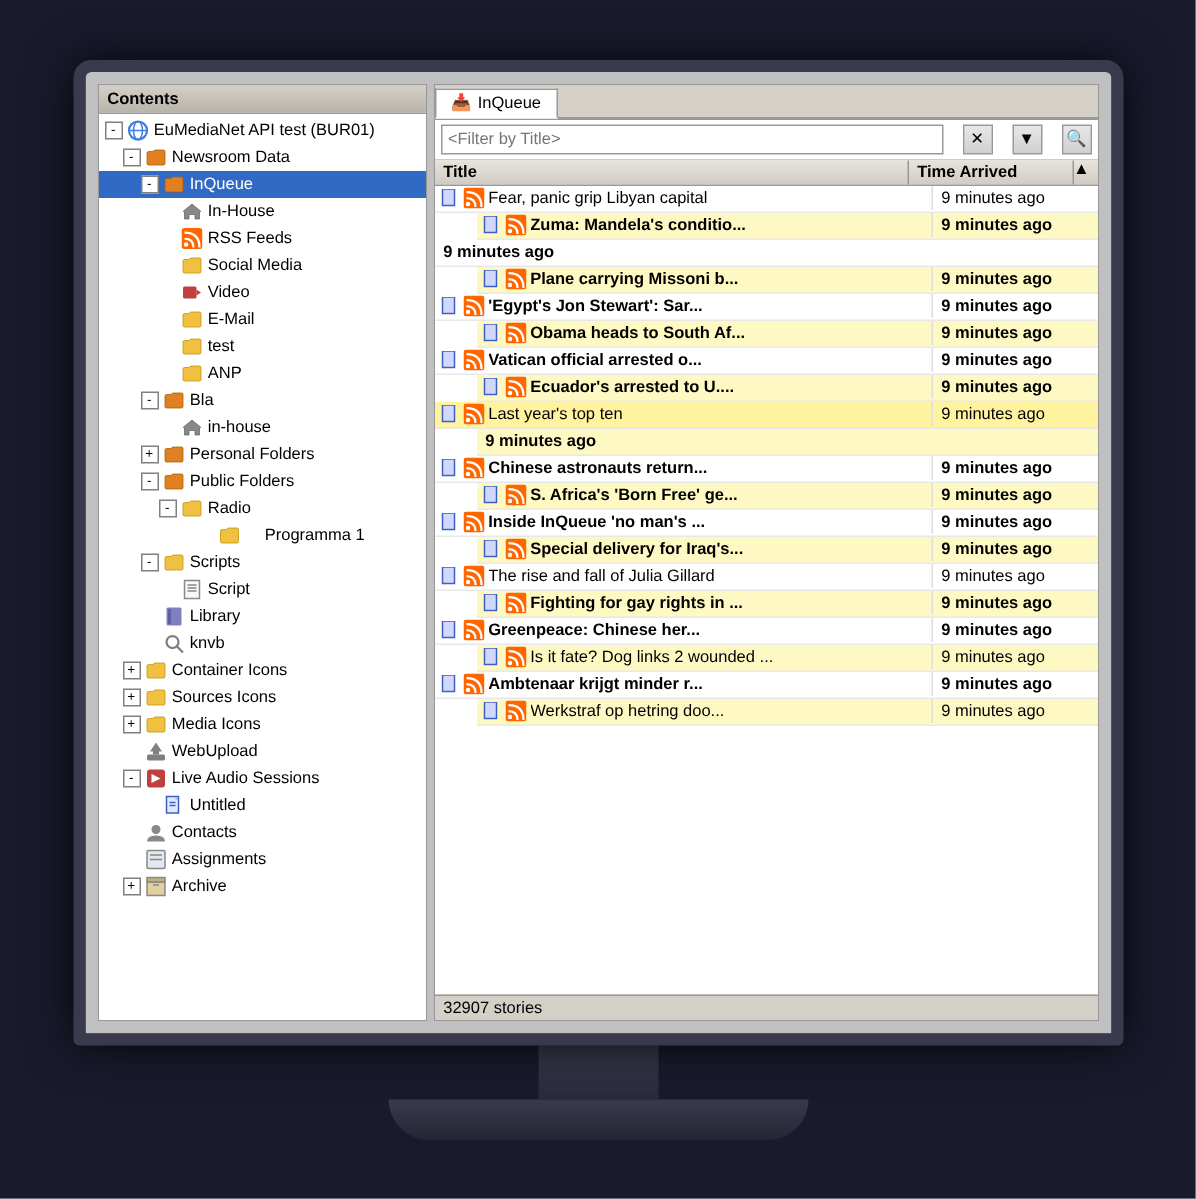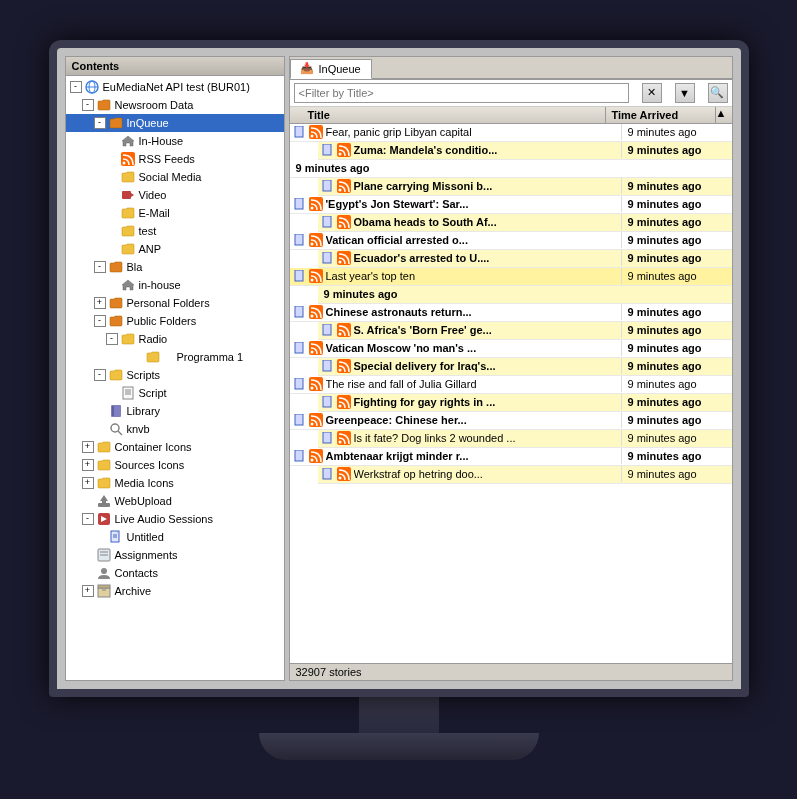--- a/index.html
+++ b/index.html
@@ -210,21 +210,21 @@
     .table-header {
       display: flex;
       background: linear-gradient(to bottom, #e8e4dc, #d0ccc4);
       border-bottom: 1px solid #999;
       font-size: 11px;
       font-weight: bold;
     }
 
     .col-title {
       flex: 1;
-      padding: 2px 18px;
+      padding: 2px 6px;
       border-right: 1px solid #999;
     }
 
     .col-time {
       width: 110px;
       padding: 2px 6px;
       border-right: 1px solid #999;
     }
 
     .col-scroll {
@@ -584,36 +584,36 @@
                   <line x1="4" y1="5" x2="8" y2="5" stroke="#4060c0" stroke-width="1"></line>
                   <line x1="4" y1="7" x2="8" y2="7" stroke="#4060c0" stroke-width="1"></line>
                 </svg>
               </span>
               <span class="item-label">Untitled</span>
             </div>
             <div class="tree-item indent-1">
               <span class="expand-spacer"></span>
               <span class="item-icon">
                 <svg width="14" height="14" viewBox="0 0 14 14">
+                  <circle cx="7" cy="5" r="3" fill="#888"></circle>
+                  <path d="M1 13 Q1 9 7 9 Q13 9 13 13" fill="#888"></path>
+                </svg>
+              </span>
+              <span class="item-label">Contacts</span>
+            </div>
+            <div class="tree-item indent-1">
+              <span class="expand-spacer"></span>
+              <span class="item-icon">
+                <svg width="14" height="14" viewBox="0 0 14 14">
                   <rect x="1" y="1" width="12" height="12" rx="1" fill="#e0e8f0" stroke="#888" stroke-width="1"></rect>
                   <line x1="3" y1="4" x2="11" y2="4" stroke="#888"></line>
                   <line x1="3" y1="7" x2="11" y2="7" stroke="#888"></line>
                 </svg>
               </span>
               <span class="item-label">Assignments</span>
-            </div>
-            <div class="tree-item indent-1">
-              <span class="expand-spacer"></span>
-              <span class="item-icon">
-                <svg width="14" height="14" viewBox="0 0 14 14">
-                  <circle cx="7" cy="5" r="3" fill="#888"></circle>
-                  <path d="M1 13 Q1 9 7 9 Q13 9 13 13" fill="#888"></path>
-                </svg>
-              </span>
-              <span class="item-label">Contacts</span>
             </div>
             <div class="tree-item indent-1">
               <span class="expand-icon">+</span>
               <span class="item-icon">
                 <svg width="14" height="14" viewBox="0 0 14 14">
                   <rect x="1" y="4" width="12" height="9" fill="#e0d0a0" stroke="#888" stroke-width="1"></rect>
                   <rect x="1" y="1" width="12" height="3" fill="#c0b080" stroke="#888" stroke-width="1"></rect>
                   <line x1="5" y1="6" x2="9" y2="6" stroke="#888"></line>
                 </svg>
               </span>
@@ -849,21 +849,21 @@
                   </svg>
                 </span>
                 <span class="rss-icon">
                   <svg width="14" height="14" viewBox="0 0 14 14">
                     <rect width="14" height="14" rx="2" fill="#ff6600"></rect>
                     <circle cx="3" cy="11" r="1.5" fill="white"></circle>
                     <path d="M2 7 Q8 7 8 13" fill="none" stroke="white" stroke-width="1.5"></path>
                     <path d="M2 3 Q12 3 12 13" fill="none" stroke="white" stroke-width="1.5"></path>
                   </svg>
                 </span>
-                <span class="news-title-text bold">Vatican Moscow 'no man's ...</span>
+                <span class="news-title-text bold">Inside InQueue 'no man's ...</span>
               </div>
               <div class="news-time-cell bold">9 minutes ago</div>
             </div>
             <div class="news-row alt">
               <div class="news-title-cell">
                 <span class="doc-icon">
                   <svg width="12" height="12" viewBox="0 0 12 12">
                     <rect x="1" y="0" width="8" height="11" fill="#d0d8ff" stroke="#4060c0" stroke-width="1"></rect>
                   </svg>
                 </span>

